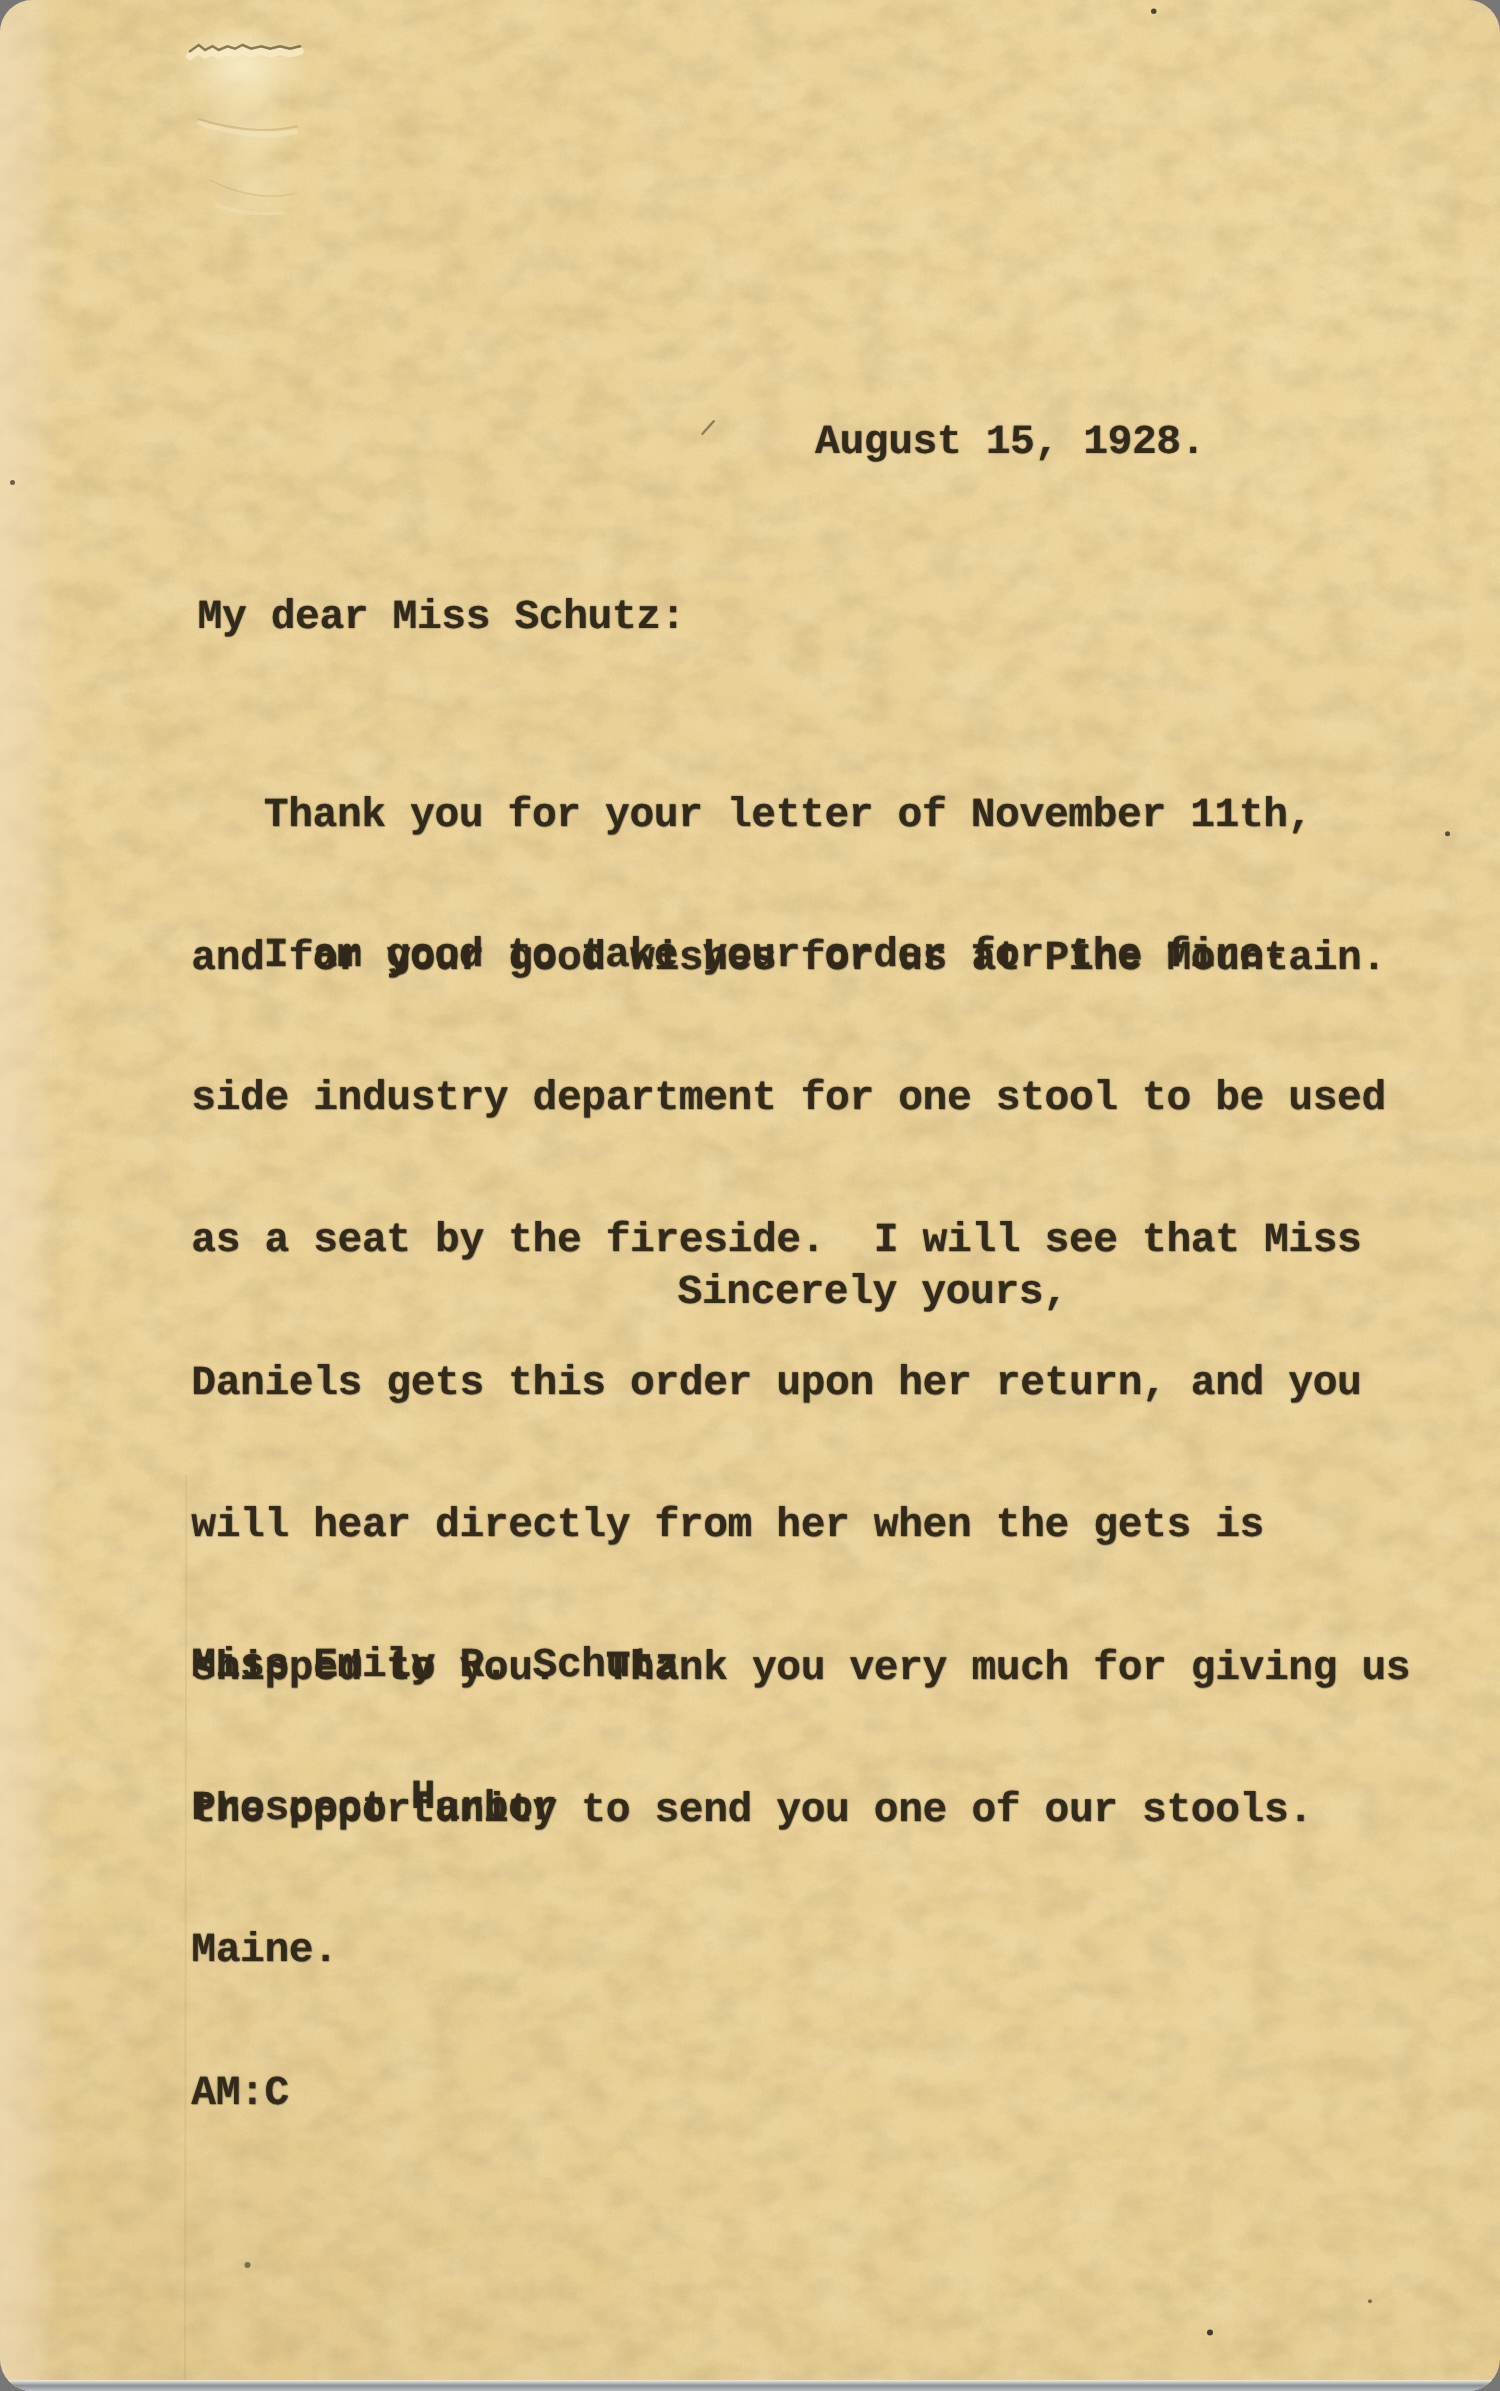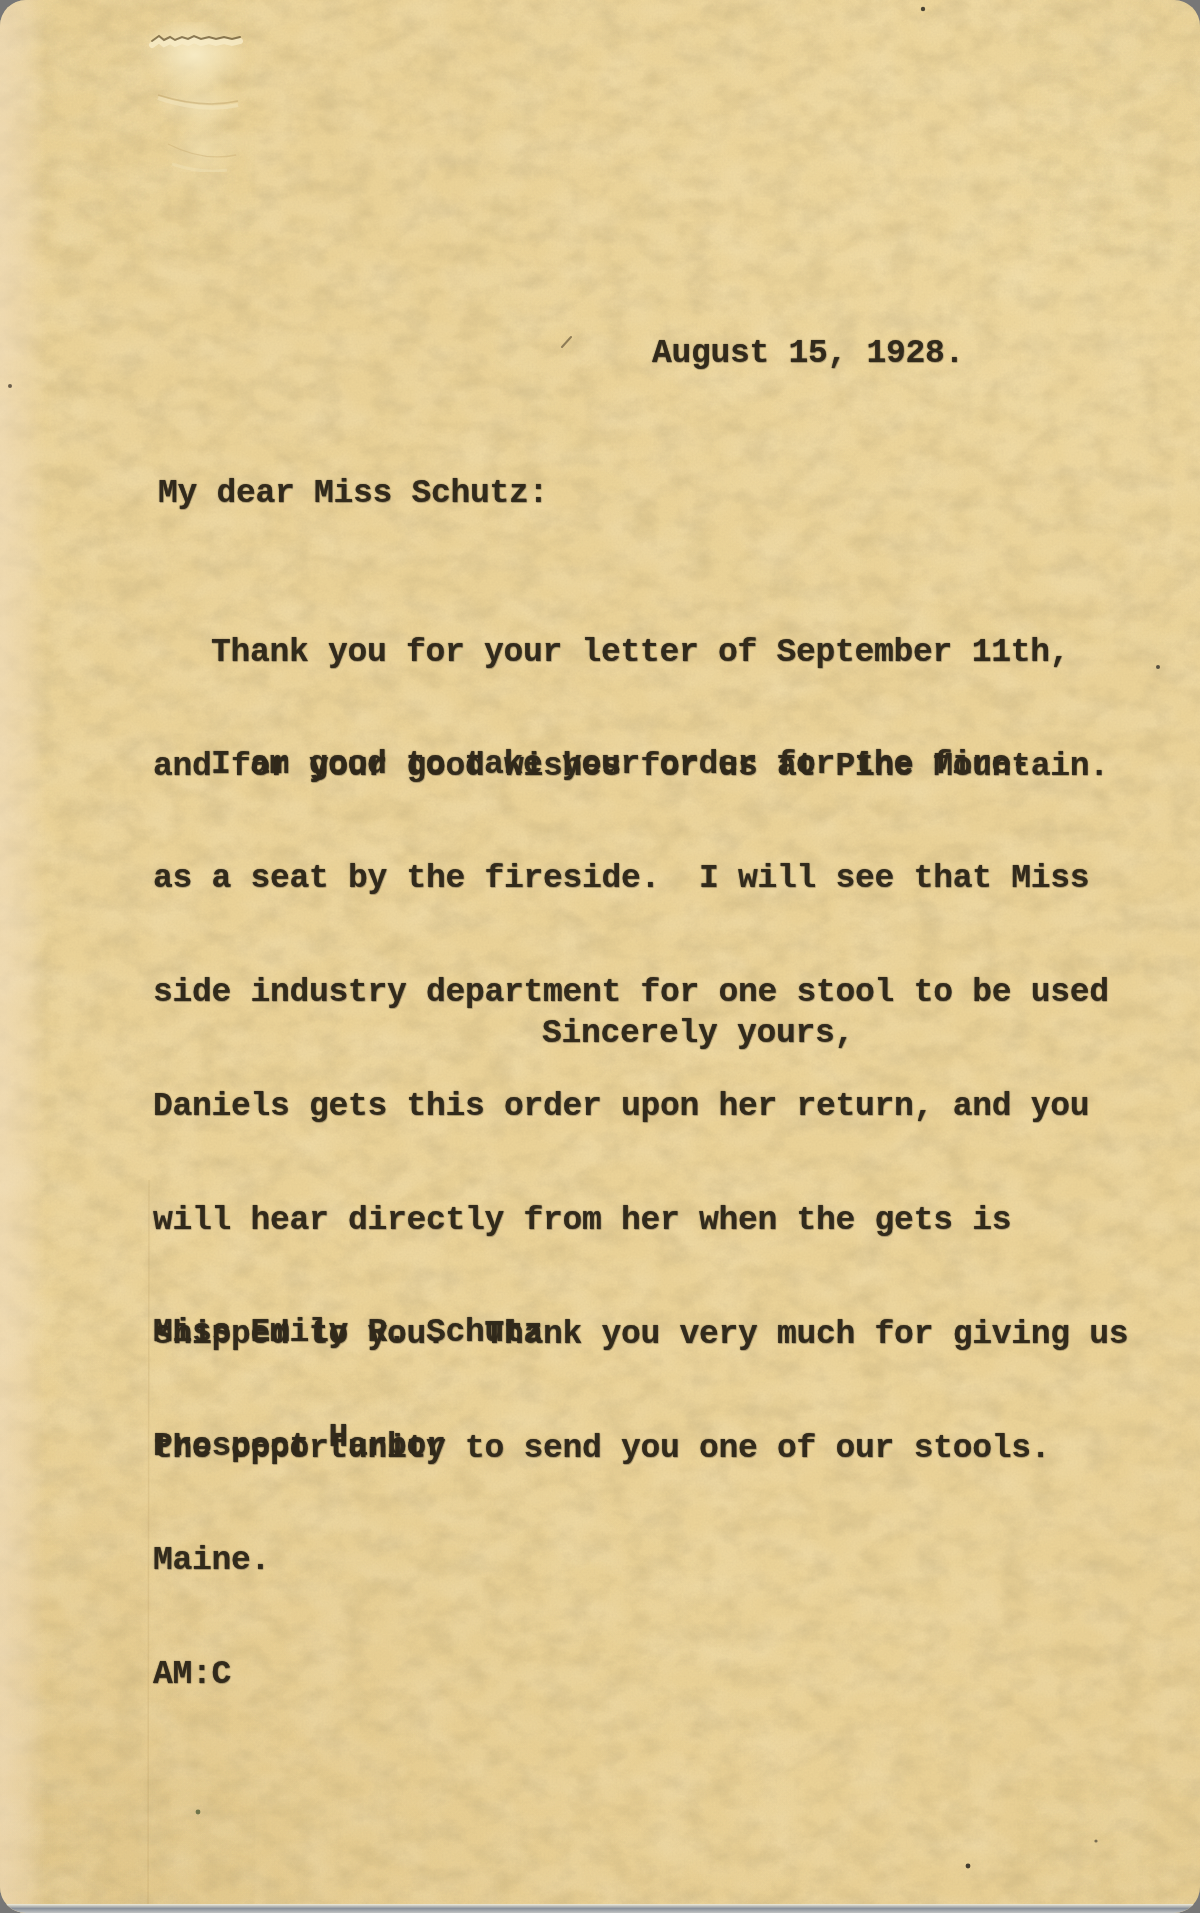--- a/index.html
+++ b/index.html
@@ -106,28 +106,28 @@
     <circle cx="1096" cy="1841" r="1.6" fill="#4a4336" opacity="0.7"></circle>
     <path d="M562,347 l9,-10" stroke="#6b5b3d" stroke-width="2" opacity="0.7" stroke-linecap="round"></path>
     <path d="M149,1180 L148,1913" stroke="#a8894f" stroke-width="1.5" opacity="0.16"></path>
   </svg>
 
   <div class="typed" style="left:652px; top:335px;">August 15, 1928.</div>
 
   <div class="typed" style="left:158px; top:475px;">My dear Miss Schutz:</div>
 
   <div class="typed" style="left:153px; top:558px;">
-    <div class="line indent">Thank you for your letter of September 11th,</div>
+    <div class="line indent">Thank you for your letter of November 11th,</div>
     <div class="line">and for your good wishes for us at Pine Mountain.</div>
   </div>
 
   <div class="typed" style="left:153px; top:670px;">
     <div class="line indent">I am good to take your order for the fire-</div>
+    <div class="line">side industry department for one stool to be used</div>
     <div class="line">as a seat by the fireside.  I will see that Miss</div>
-    <div class="line">side industry department for one stool to be used</div>
     <div class="line">Daniels gets this order upon her return, and you</div>
     <div class="line">will hear directly from her when the gets is</div>
     <div class="line">shipped to you.  Thank you very much for giving us</div>
     <div class="line">the opportunity to send you one of our stools.</div>
   </div>
 
   <div class="typed" style="left:542px; top:1015px;">Sincerely yours,</div>
 
   <div class="typed" style="left:153px; top:1238px;">
     <div class="line">Miss Emily R. Schutz</div>

